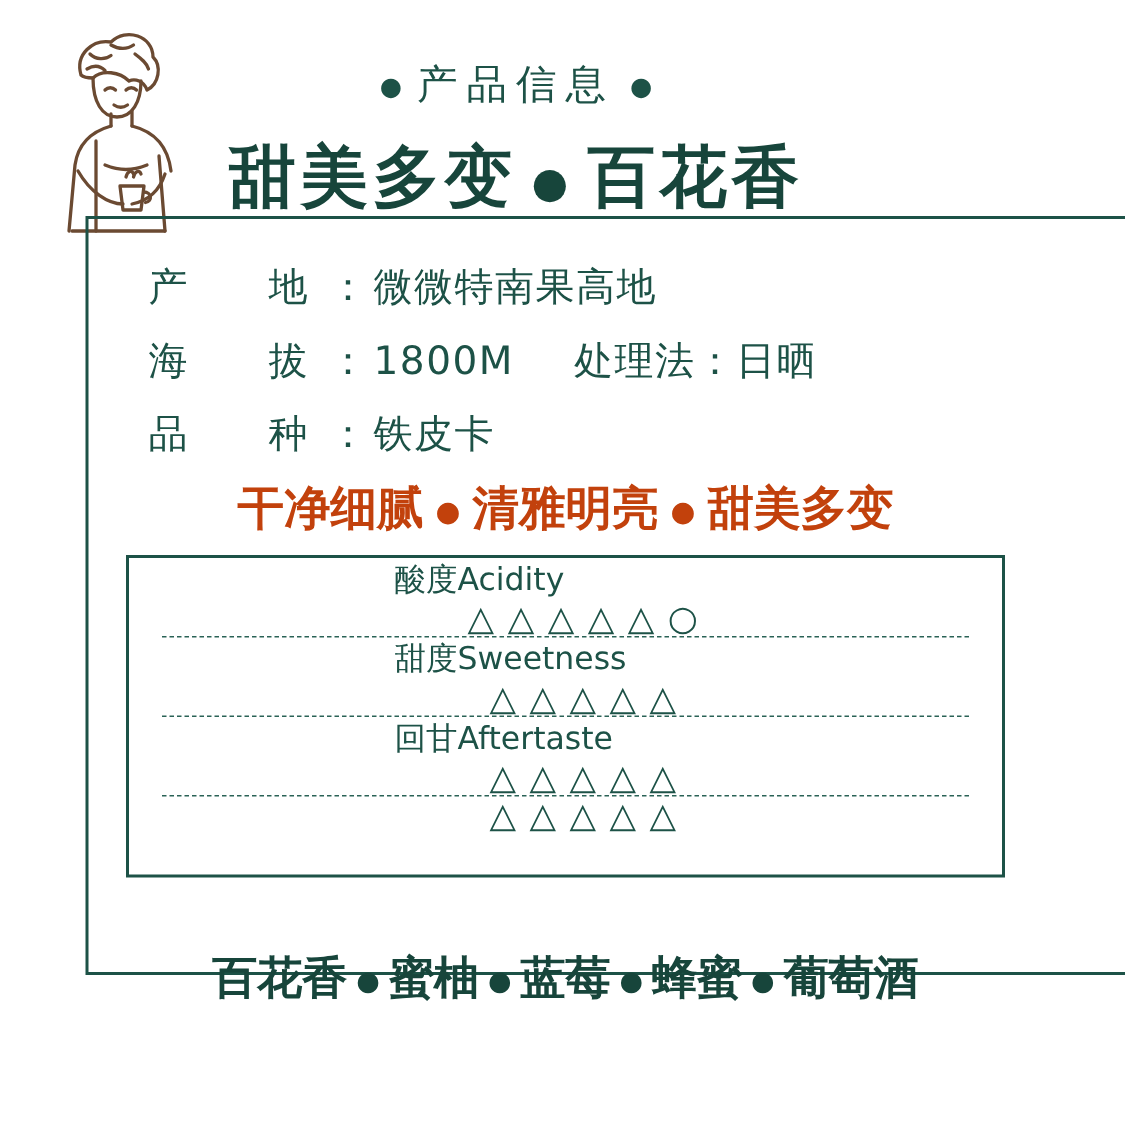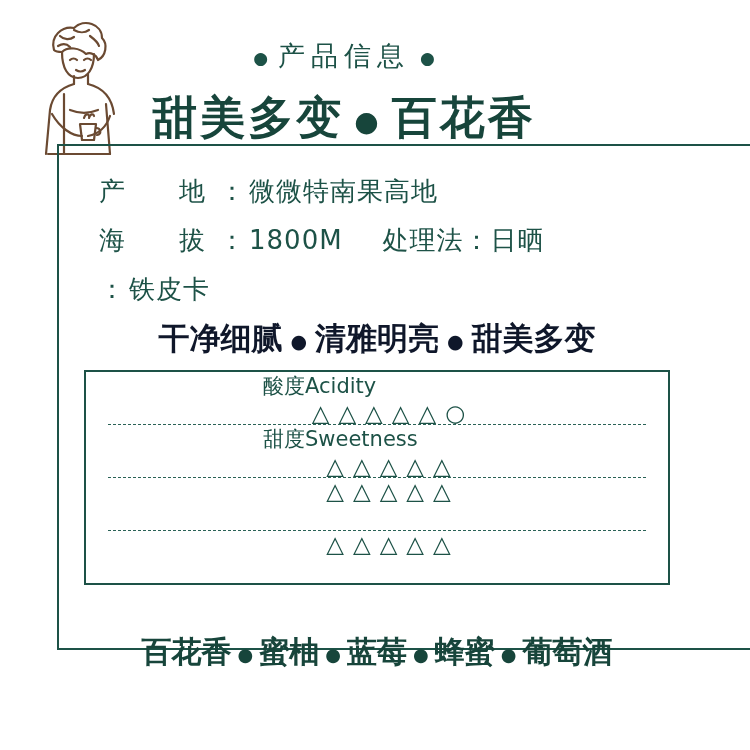--- a/index.html
+++ b/index.html
@@ -116,21 +116,21 @@
   
   .tagline {
     position: absolute;
     left: 0;
     top: 172px;
     width: 636px;
     text-align: center;
     font-family: "DejaVu Serif", serif;
     font-weight: bold;
     font-size: 31px;
-    color: #0f172a;
+    color: #c2410c;
     white-space: nowrap;
   }
   .tagline .sep {
     font-size: 19px;
     vertical-align: middle;
     padding: 0 8px;
   }
 
   
   .ratings {
@@ -255,20 +255,21 @@
         <span class="spec-value">微微特南果高地</span>
       </div>
       <div class="spec-row">
         <span class="spec-label">海　拔</span>
         <span class="spec-colon">：</span>
         <span class="spec-value">1800M</span>
         <span class="spec-extra-label">处理法：</span>
         <span class="spec-extra-value">日晒</span>
       </div>
       <div class="spec-row">
+        <span class="spec-label">品　种</span>
         <span class="spec-colon">：</span>
         <span class="spec-value">铁皮卡</span>
       </div>
     </div>
 
     <div class="tagline">
       <span>干净细腻</span><span class="sep">●</span><span>清雅明亮</span><span class="sep">●</span><span>甜美多变</span>
     </div>
 
     <div class="ratings">
@@ -276,20 +277,21 @@
         <span class="rating-name">酸度Acidity</span>
         <span class="rating-marks">△△△△△○</span>
         <span class="dashed"></span>
       </div>
       <div class="rating-row">
         <span class="rating-name">甜度Sweetness</span>
         <span class="rating-marks">△△△△△</span>
         <span class="dashed"></span>
       </div>
       <div class="rating-row">
+        <span class="rating-name">回甘Aftertaste</span>
         <span class="rating-marks">△△△△△</span>
         <span class="dashed"></span>
       </div>
       <div class="rating-row">
         <span class="rating-marks">△△△△△</span>
 
       </div>
     </div>
 
     <div class="flavors">

